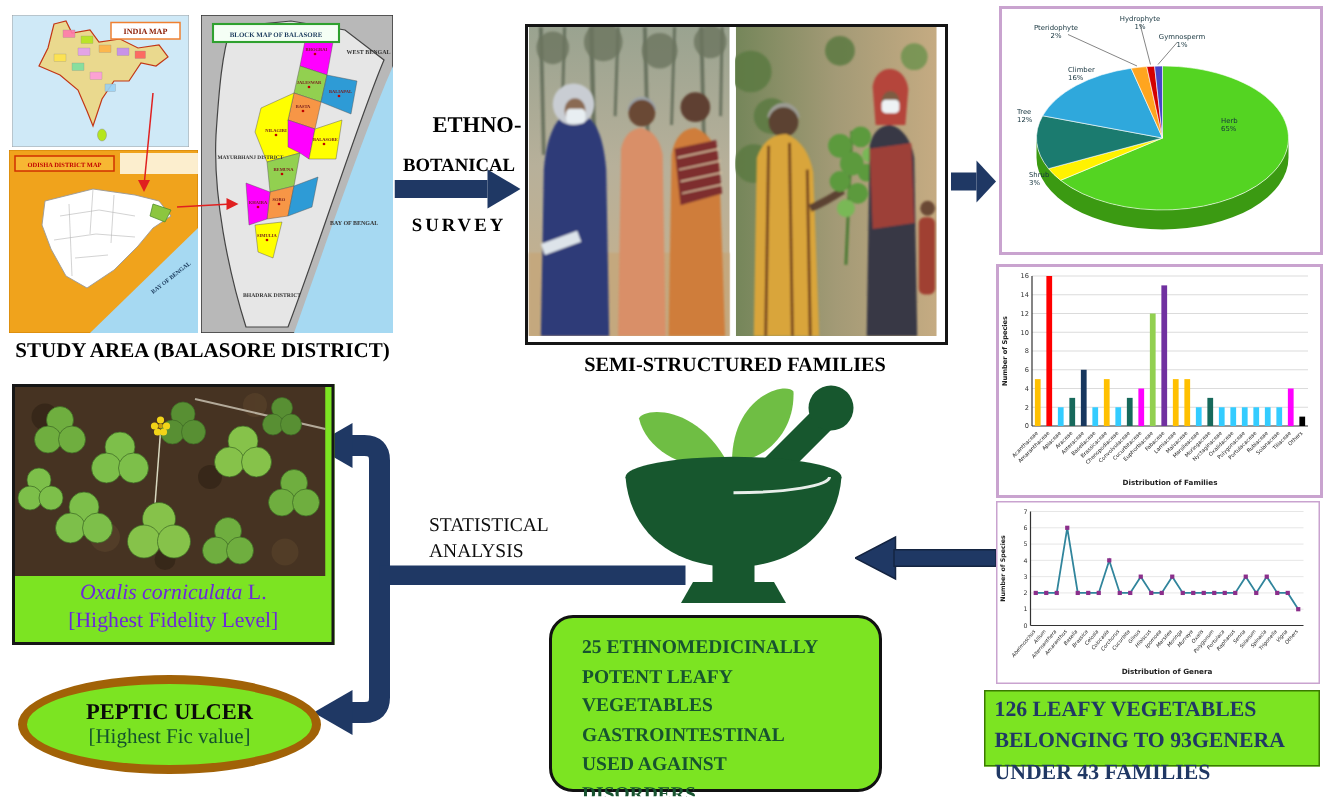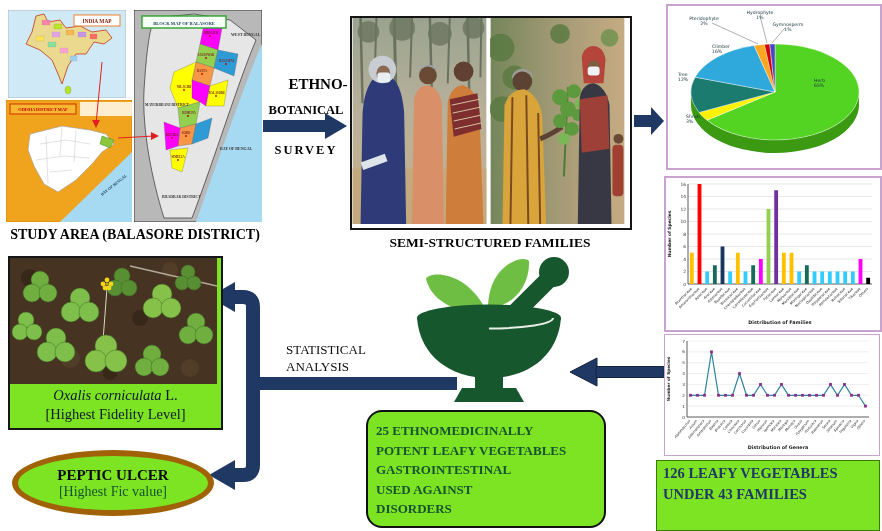--- a/index.html
+++ b/index.html
@@ -18,33 +18,33 @@
   
   .photos{left:350px;top:16px;width:278px;height:210px;border:2px solid #151515;
           display:flex;gap:3px;background:#fff;}
   .interview-caption{left:340px;top:235px;width:300px;font-size:13.5px;font-weight:bold;}
   .arrow-pie{left:634px;top:102px;}
   
   .pie-panel{left:666px;top:4px;width:212px;height:162px;border:2px solid #C9A3CF;background:#fff;}
   .bar-panel{left:664px;top:176px;width:214px;height:152px;border:2px solid #C9A3CF;background:#fff;}
   .line-panel{left:664px;top:334px;width:214px;height:120px;border:1.5px solid #C9A3CF;background:#fff;}
   
-  .diversity-box{left:656px;top:460px;width:224px;height:71px;background:#7CE422;
+  .diversity-box{left:656px;top:460px;width:224px;height:51px;background:#7CE422;
                  border:1px solid #3a7a00;box-sizing:border-box;padding:2px 6px;
                  font-size:14.5px;font-weight:bold;color:#203864;line-height:1.45;}
-  .outcome-box{left:366px;top:410px;width:240px;height:118px;background:#7CE422;
+  .outcome-box{left:366px;top:410px;width:222px;height:118px;background:#7CE422;
                border:2px solid #111;border-radius:16px;box-sizing:border-box;
-               padding:9px 8px;font-size:13px;font-weight:bold;color:#17532F;line-height:1.5;}
+               padding:9px 20px;font-size:13px;font-weight:bold;color:#17532F;line-height:1.5;}
   .stat-label{left:286px;top:341px;width:120px;font-size:13px;font-weight:normal;line-height:17px;color:#0d0d0d;}
   .arrow-left{left:570px;top:355px;}
   .mortar{left:402px;top:252px;}
   .bracket{left:195px;top:275px;}
   
   .oxalis-fig{left:8px;top:256px;width:211px;border:2px solid #161616;background:#7CE422;}
-  .oxalis-cap{padding:2px 0 4px 0;font-size:14.5px;color:#0f172a;line-height:1.3;}
+  .oxalis-cap{padding:2px 0 4px 0;font-size:14.5px;color:#6d28d9;line-height:1.3;}
   .it{font-style:italic;}
   
   .peptic{left:12px;top:450px;width:202px;height:66px;background:#7CE422;border:6px solid #a16207;
           border-radius:50%;display:flex;flex-direction:column;justify-content:center;
           box-sizing:border-box;}
   .peptic .l1{font-size:15px;font-weight:bold;color:#0a0a0a;}
   .peptic .l2{font-size:14px;color:#14532d;}
 </style>
 </head>
 <body>
@@ -444,20 +444,21 @@
           <text x="193.5" y="86" font-size="3.4" font-family="DejaVu Sans, sans-serif" fill="#222" text-anchor="end" transform="rotate(-50 193.5 86)" font-style="italic">Vigna</text>
           <rect x="199.1" y="69.74285714285713" width="2.8" height="2.8" fill="#8B2E8B"></rect>
           <text x="200.5" y="86" font-size="3.4" font-family="DejaVu Sans, sans-serif" fill="#222" text-anchor="end" transform="rotate(-50 200.5 86)" font-style="italic">Others</text>
           <text x="113" y="114" font-size="4.8" font-family="DejaVu Sans, sans-serif" fill="#222" text-anchor="middle" font-weight="bold">Distribution of Genera</text>
           <text x="5" y="44" font-size="4.2" font-family="DejaVu Sans, sans-serif" fill="#222" text-anchor="middle" font-weight="bold" transform="rotate(-90 5 44)">Number of Species</text>
         </svg></div>
   </div>
 
   <div class="abs diversity-box">
     <div>126 LEAFY VEGETABLES</div>
+    <div>BELONGING TO 93GENERA</div>
     <div>UNDER 43 FAMILIES</div>
   </div>
 
   <svg class="abs arrow-left" width="94" height="34" viewBox="0 0 94 34">
     <polygon points="0,17 27,3 27,31" fill="#1F3864" stroke="#142441" stroke-width="1"></polygon>
     <rect x="26" y="11.5" width="68" height="11" fill="#1F3864" stroke="#142441" stroke-width="1"></rect>
   </svg>
 
   <svg class="abs mortar" width="178" height="162" viewBox="0 0 178 162">
     <path d="M84,58 C62,16 26,20 24,27 C30,52 62,64 84,58 Z" fill="#6FBE44"></path>

